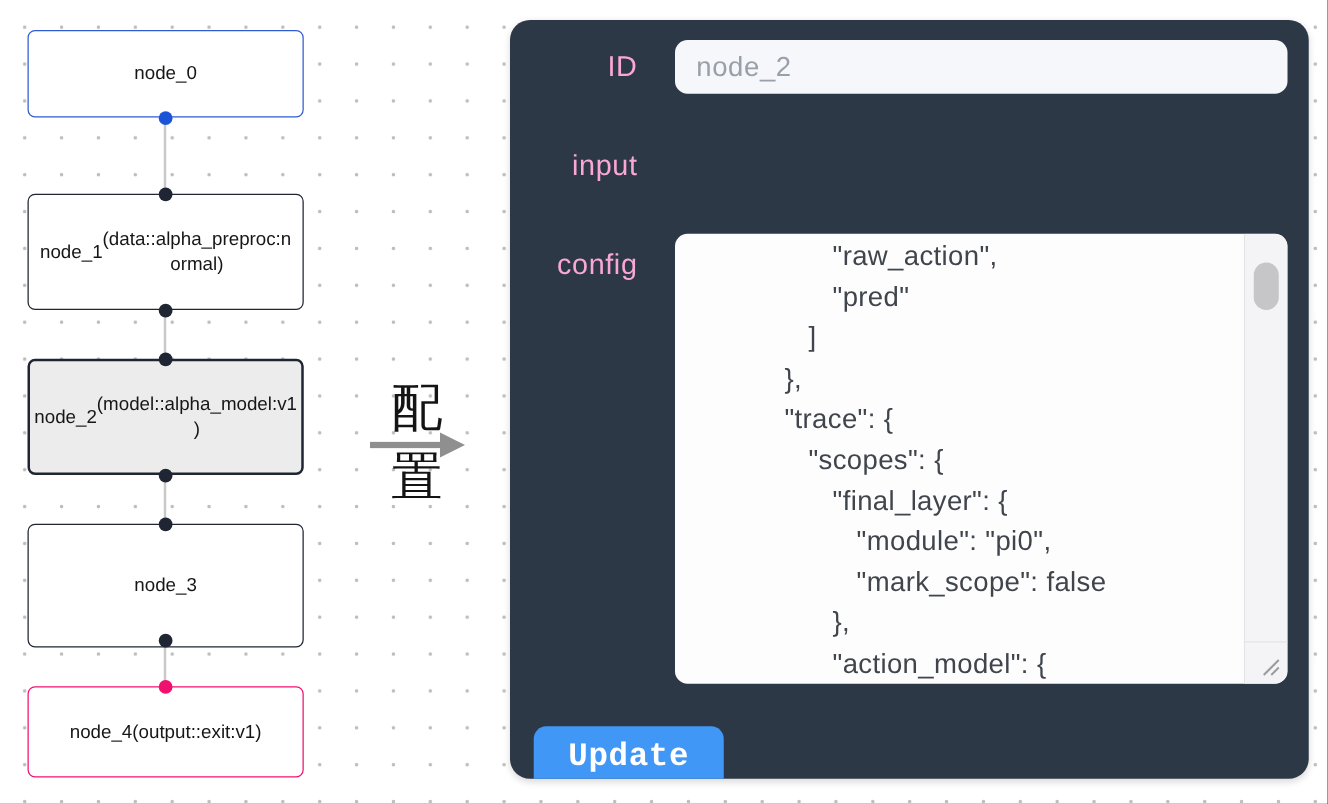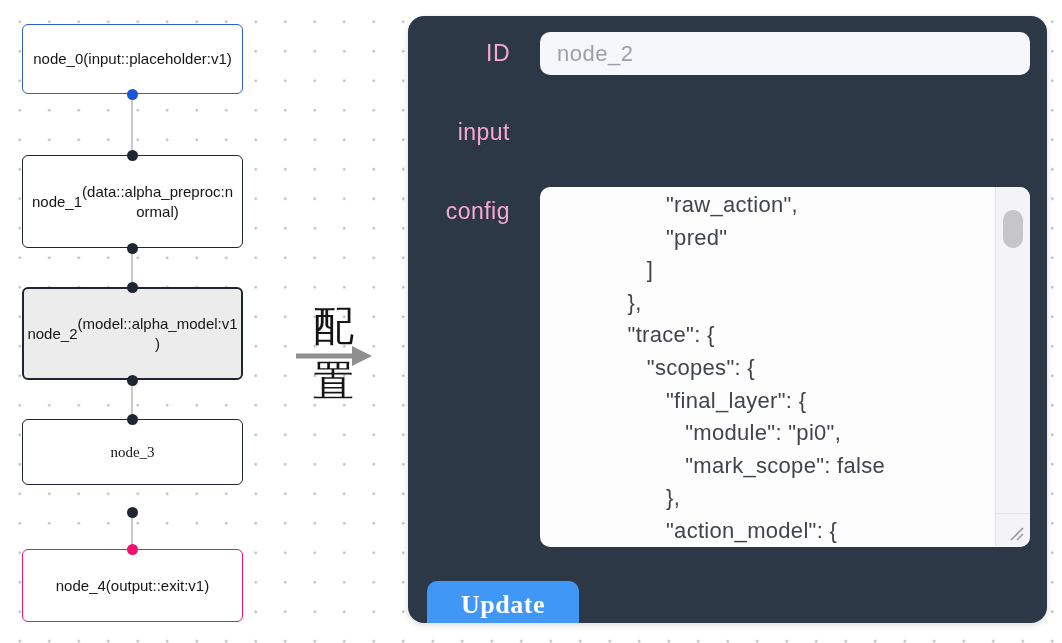--- a/index.html
+++ b/index.html
@@ -80,50 +80,49 @@
     background:#c6c6c9; border-radius:10px;
   }
   .resize-cell {
     position:absolute; right:0; bottom:0; width:35px; height:34px;
     border-top:1px solid #e4e4e7;
   }
   .resize-cell svg { position:absolute; right:5px; bottom:5px; }
   .update-btn {
     position:absolute; left:19px; top:565px; width:152px; height:58px;
     background:#4197f6; border:none; border-radius:10px;
-    color:#ffffff; font-family:Liberation Serif, serif; font-size:26px; font-weight:bold;
+    color:#ffffff; font-family:Liberation Mono, monospace; font-size:26px; font-weight:bold;
     letter-spacing:0.5px; padding-top:0; text-align:center; cursor:pointer;
     display:flex; justify-content:center; padding-top:9px;
   }
 </style>
 </head>
 <body>
 
 <div>
 
   <div class="edge" style="top:94px; height:61px;"></div>
   <div class="edge" style="top:248px; height:39px;"></div>
   <div class="edge" style="top:380px; height:39px;"></div>
   <div class="edge" style="top:512px; height:37px;"></div>
 
   <div class="flow-node v-input" style="top:24px; height:70px;">
     <div>node_0</div>
-    <div class="sub">(input::placeholder:v1)</div>
   </div>
   <div class="flow-node" style="top:155px; height:93px;">
     <div>node_1</div>
     <div class="sub">(data::alpha_preproc:n
 ormal)</div>
   </div>
   <div class="flow-node v-selected" style="top:287px; height:93px;">
     <div>node_2</div>
     <div class="sub">(model::alpha_model:v1
 )</div>
   </div>
-  <div class="flow-node" style="top:419px; height:66px;font-family:Liberation Serif, serif;">
+  <div class="flow-node" style="top:419px; height:99px;">
     <div>node_3</div>
   </div>
   <div class="flow-node v-output" style="top:549px; height:73px;">
     <div>node_4</div>
     <div class="sub">(output::exit:v1)</div>
   </div>
 
   <div class="handle blue" style="top:88.5px;"></div>
   <div class="handle" style="top:149.5px;"></div>
   <div class="handle" style="top:242.5px;"></div>

